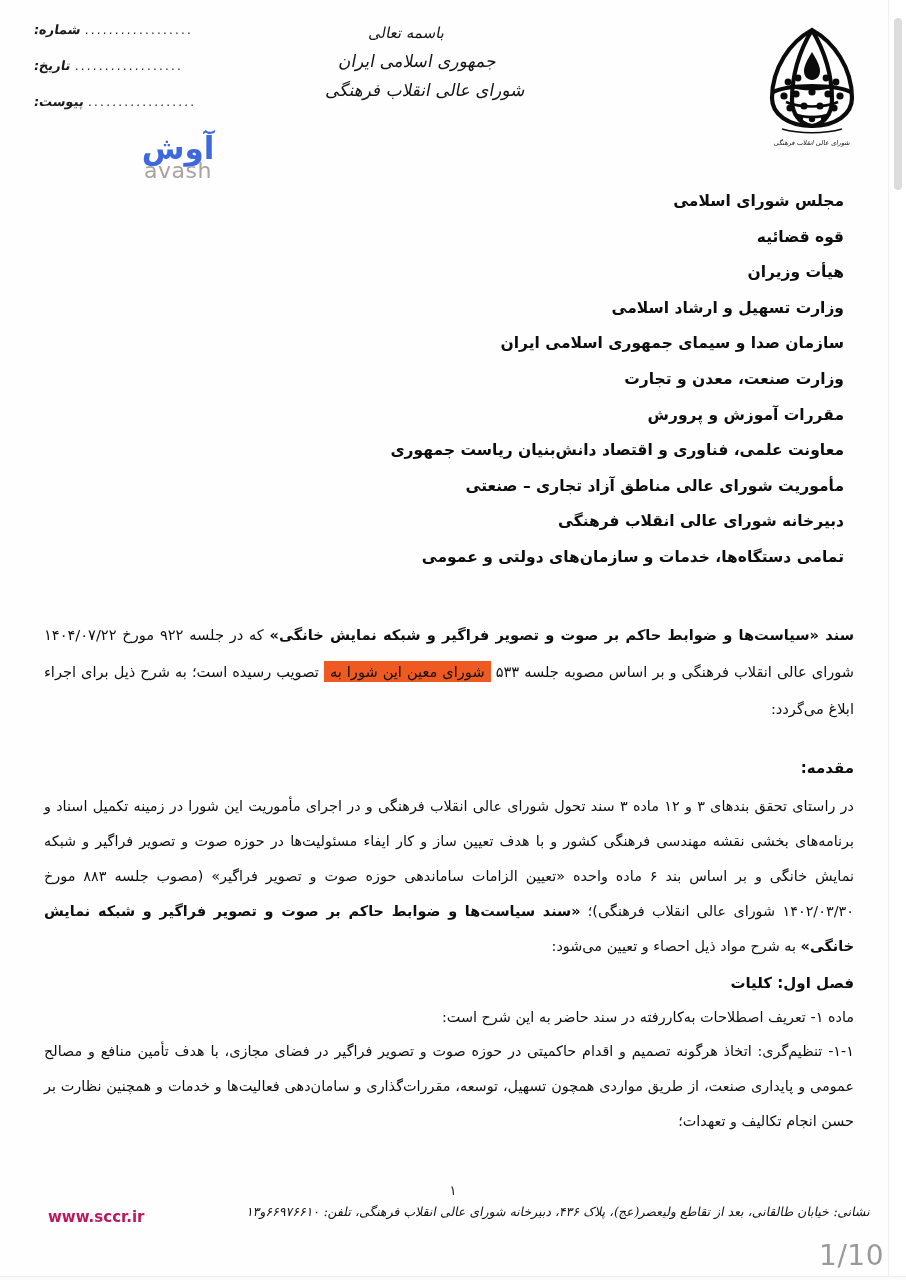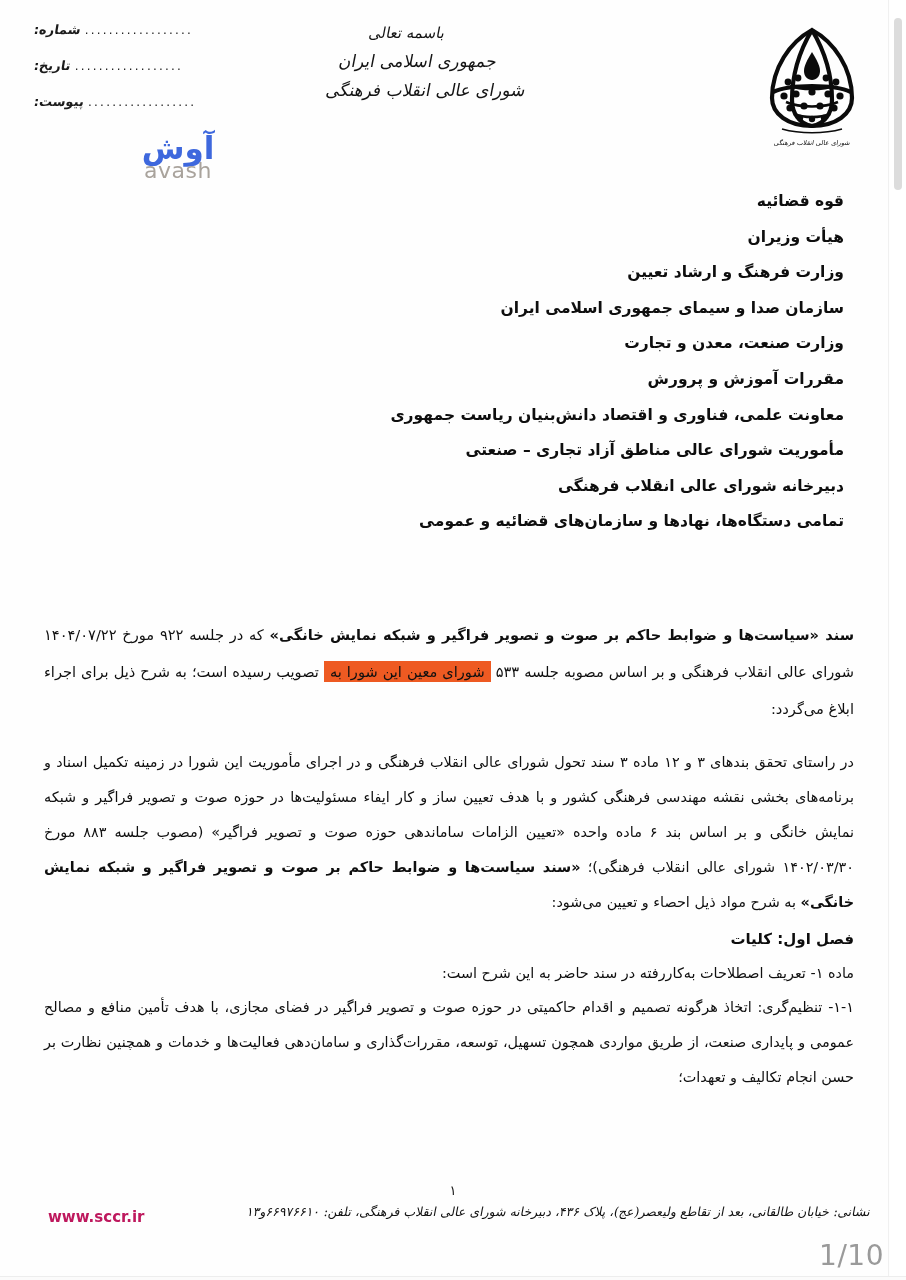--- a/index.html
+++ b/index.html
@@ -361,36 +361,38 @@
             <path d="M26 80 C 40 86, 64 86, 78 80"></path>
             <path d="M34 92 C 44 96, 60 96, 70 92"></path>
           </g>
           <path d="M22 107 C 40 112, 64 112, 82 107" stroke="#0b0b0b" stroke-width="1.6" fill="none"></path>
         </svg>
         <div class="emblem-caption">شورای عالی انقلاب فرهنگی</div>
       </div>
     </div>
 
     <div class="recipients">
+      <div class="recipient-line">مجلس شورای اسلامی</div>
       <div class="recipient-line">قوه قضائیه</div>
       <div class="recipient-line">هیأت وزیران</div>
-      <div class="recipient-line">وزارت فرهنگ و ارشاد تعیین</div>
+      <div class="recipient-line">وزارت تسهیل و ارشاد اسلامی</div>
       <div class="recipient-line">سازمان صدا و سیمای جمهوری اسلامی ایران</div>
       <div class="recipient-line">وزارت صنعت، معدن و تجارت</div>
       <div class="recipient-line">مقررات آموزش و پرورش</div>
       <div class="recipient-line">معاونت علمی، فناوری و اقتصاد دانش‌بنیان ریاست جمهوری</div>
       <div class="recipient-line">مأموریت شورای عالی مناطق آزاد تجاری – صنعتی</div>
       <div class="recipient-line">دبیرخانه شورای عالی انقلاب فرهنگی</div>
-      <div class="recipient-line">تمامی دستگاه‌ها، نهادها و سازمان‌های قضائیه و عمومی</div>
+      <div class="recipient-line">تمامی دستگاه‌ها، خدمات و سازمان‌های دولتی و عمومی</div>
     </div>
 
     <div class="doc-body">
 
       <p class="para notice"><b>سند «سیاست‌ها و ضوابط حاکم بر صوت و تصویر فراگیر و شبکه نمایش خانگی»</b><span> که در جلسه ۹۲۲ مورخ ۱۴۰۴/۰۷/۲۲ شورای عالی انقلاب فرهنگی و بر اساس مصوبه جلسه ۵۳۳ </span><span class="hl">شورای معین این شورا به</span><span> تصویب رسیده است؛ به شرح ذیل برای اجراء ابلاغ می‌گردد:</span></p>
 
+      <p class="section-heading muqaddameh">مقدمه:</p>
 
       <p class="para"><span>در راستای تحقق بندهای ۳ و ۱۲ ماده ۳ سند تحول شورای عالی انقلاب فرهنگی و در اجرای مأموریت این شورا در زمینه تکمیل اسناد و برنامه‌های بخشی نقشه مهندسی فرهنگی کشور و با هدف تعیین ساز و کار ایفاء مسئولیت‌ها در حوزه صوت و تصویر فراگیر و شبکه نمایش خانگی و بر اساس بند ۶ ماده واحده «تعیین الزامات ساماندهی حوزه صوت و تصویر فراگیر» (مصوب جلسه ۸۸۳ مورخ ۱۴۰۲/۰۳/۳۰ شورای عالی انقلاب فرهنگی)؛ </span><b>«سند سیاست‌ها و ضوابط حاکم بر صوت و تصویر فراگیر و شبکه نمایش خانگی»</b><span> به شرح مواد ذیل احصاء و تعیین می‌شود:</span></p>
 
       <p class="section-heading chapter-heading">فصل اول: کلیات</p>
 
       <p class="article-line">ماده ۱- تعریف اصطلاحات به‌کاررفته در سند حاضر به این شرح است:</p>
 
       <p class="para"><span class="term">۱-۱- </span><span class="term">تنظیم‌گری:</span><span> اتخاذ هرگونه تصمیم و اقدام حاکمیتی در حوزه صوت و تصویر فراگیر در فضای مجازی، با هدف تأمین منافع و مصالح عمومی و پایداری صنعت، از طریق مواردی همچون تسهیل، توسعه، مقررات‌گذاری و سامان‌دهی فعالیت‌ها و خدمات و همچنین نظارت بر حسن انجام تکالیف و تعهدات؛</span></p>
     </div>
 

